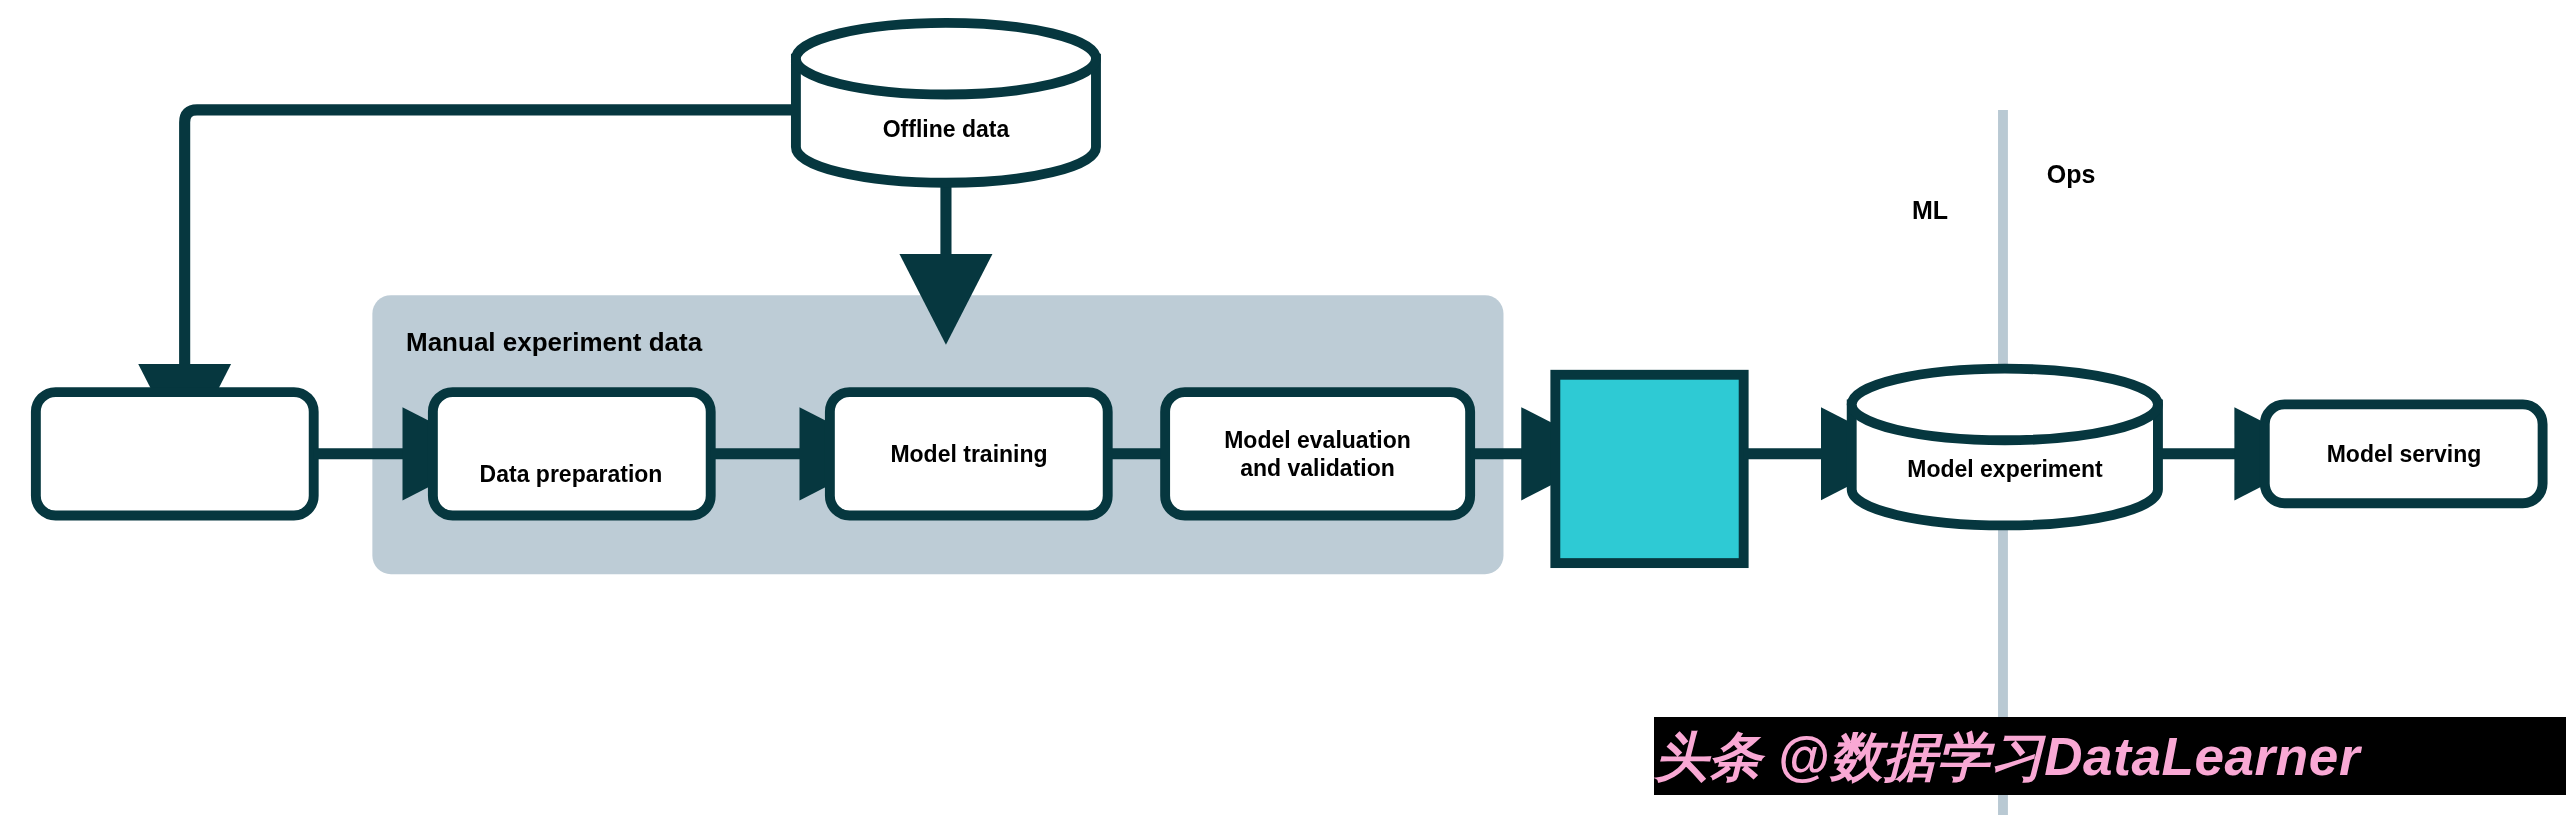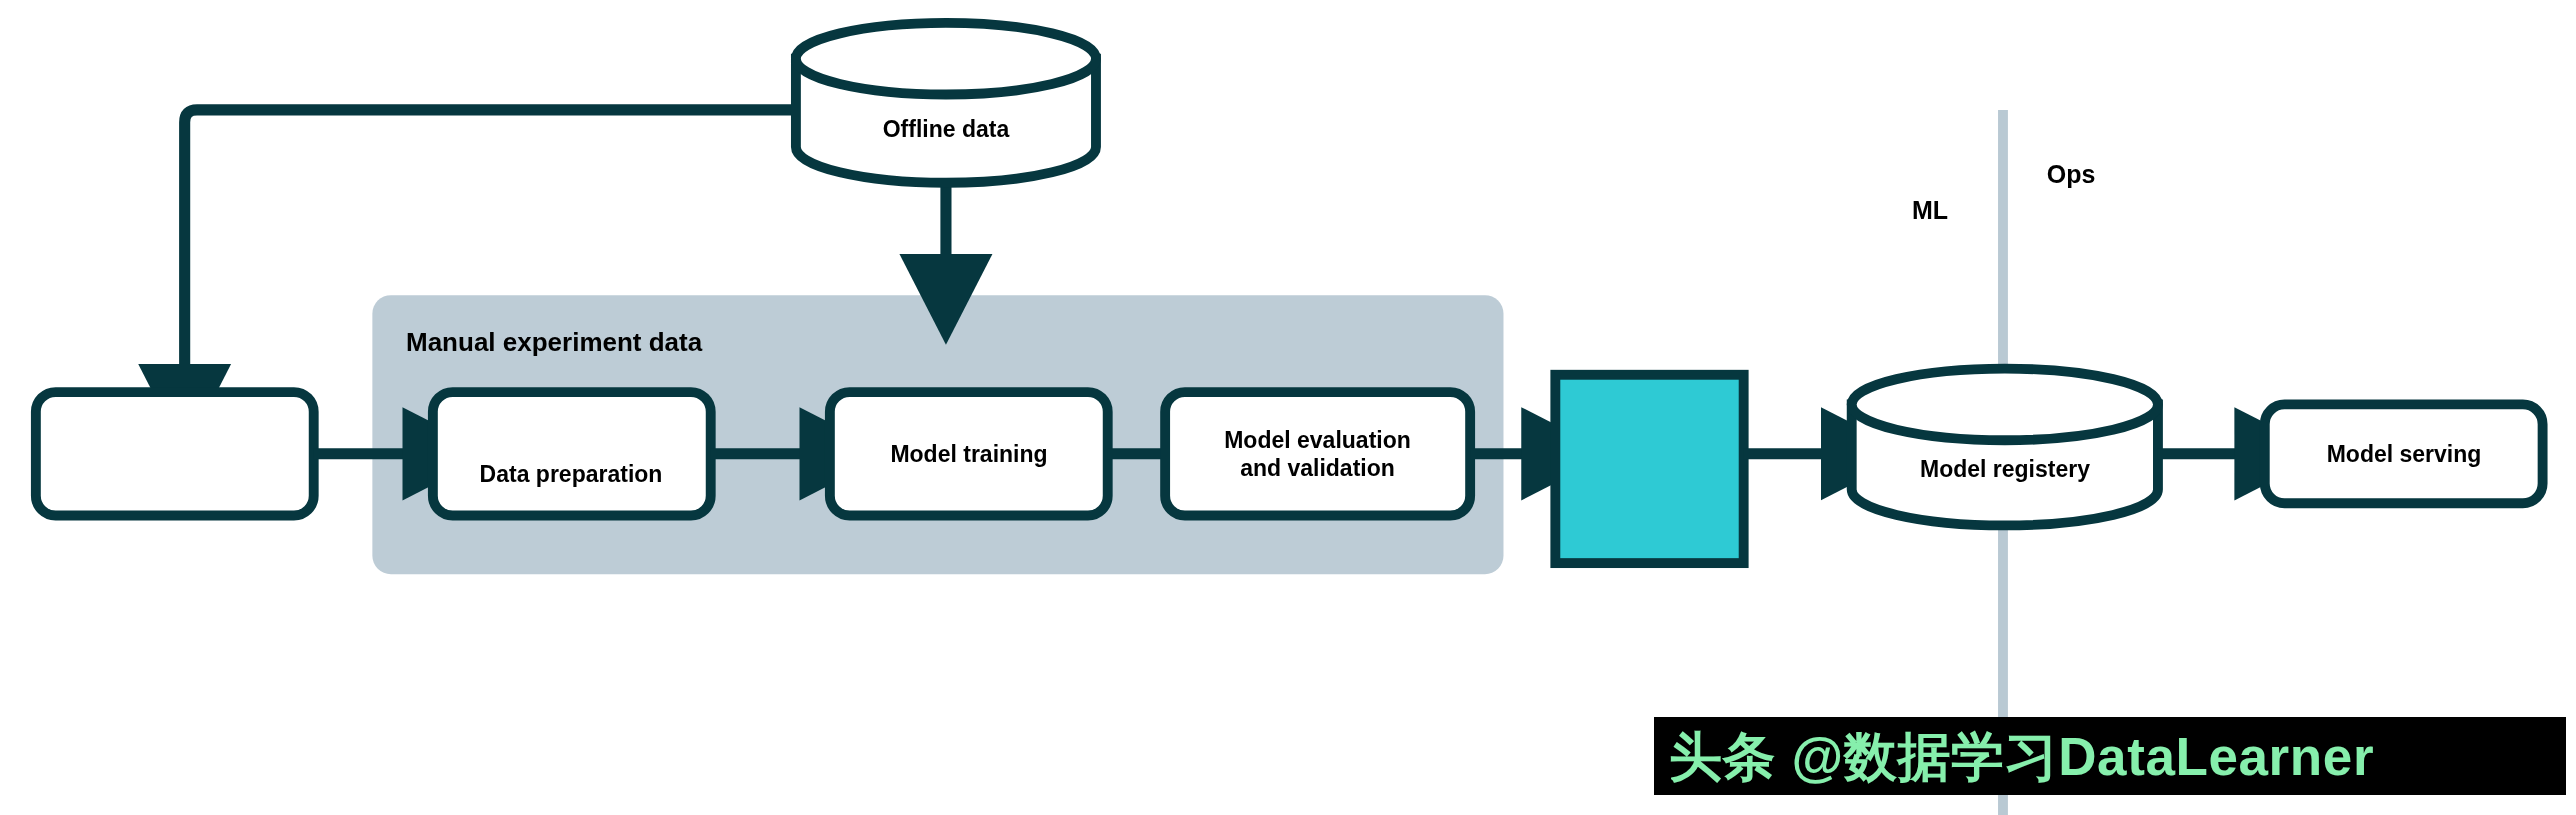--- a/index.html
+++ b/index.html
@@ -46,28 +46,29 @@
   }
   .lbl-lane {
     font-size: 25px;
   }
   .watermark {
     position: absolute;
     display: flex;
     align-items: center;
     justify-content: flex-start;
     background: #000000;
-    color: #86efac;
+    color: #f9a8d4;
     font-weight: 700;
     letter-spacing: 0.6px;
     font-size: 53px;
     line-height: 1;
-    padding: 0 15px;
+    padding: 0 1px;
     box-sizing: border-box;
     overflow: hidden;
+    font-style: italic;
   }
 </style>
 </head>
 <body>
 
 <div id="canvas">
 
   <svg id="diagram-svg" viewBox="0 0 4170 1320">
     <defs>
       <marker id="arrowhead" markerWidth="9" markerHeight="9" refX="0.4" refY="4.5" orient="auto" markerUnits="strokeWidth">
@@ -124,21 +125,21 @@
 
 
   <div class="node-label lbl-box" style="left:432px; top:412px; width:278px; height:124px;">Data preparation</div>
 
   <div class="node-label lbl-box" style="left:830px; top:392px; width:278px; height:124px;">Model training</div>
 
   <div class="node-label lbl-box" style="left:1165px; top:392px; width:305px; height:124px;">Model evaluation
 and validation</div>
 
 
-  <div class="node-label lbl-box" style="left:1852px; top:448px; width:306px; height:43px;">Model registery</div>
+  <div class="node-label lbl-box" style="left:1852px; top:448px; width:306px; height:43px;">Model experiment</div>
 
   <div class="node-label lbl-box" style="left:2265px; top:405px; width:278px; height:99px;">Model serving</div>
 
   <div class="node-label lbl-lane" style="left:1893px; top:158px; width:74px; height:32px;margin-top:36px;">ML</div>
 
   <div class="node-label lbl-lane" style="left:2028px; top:158px; width:86px; height:32px;">Ops</div>
 
   <div class="watermark" style="left:1654px; top:717px; width:912px; height:78px;">头条 @数据学习DataLearner</div>
 
 </div>

